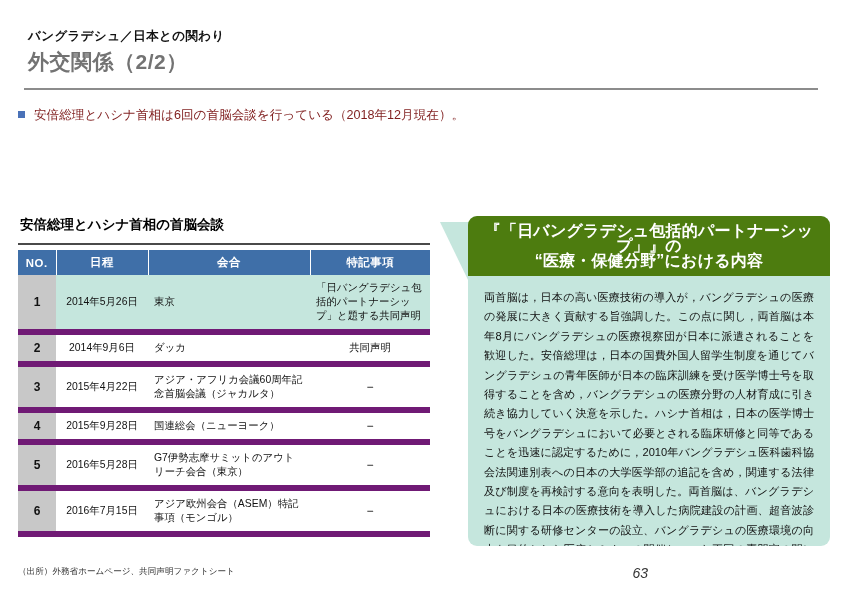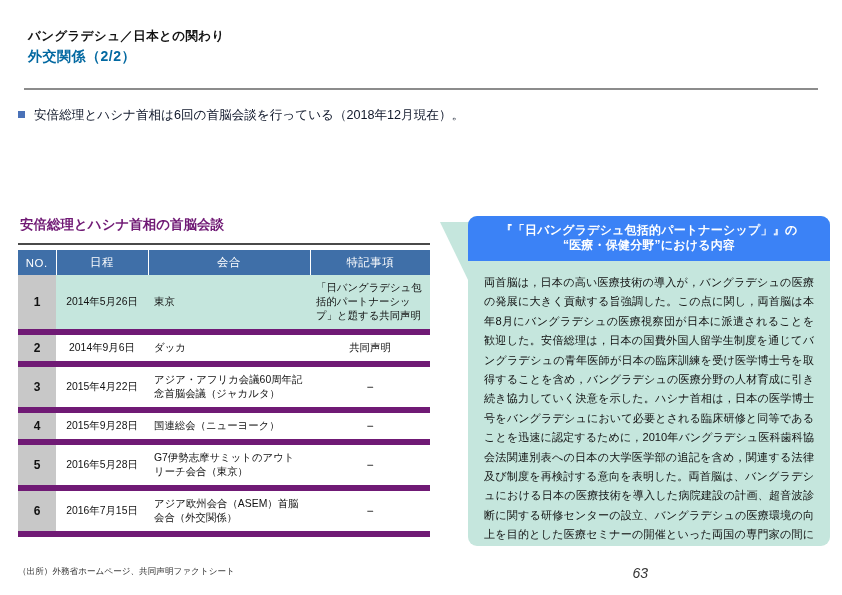--- a/index.html
+++ b/index.html
@@ -18,66 +18,66 @@
   }
 
   
   .kicker {
     position: absolute; left: 28px; top: 28px;
     font-size: 12.5px; font-weight: bold;
     letter-spacing: 0.4px; color: #111;
   }
   .title {
     position: absolute; left: 28px; top: 48px;
-    font-size: 14px; font-weight: bold;
-    letter-spacing: 0.5px; color: #0369a1;
+    font-size: 21px; font-weight: bold;
+    letter-spacing: 0.5px; color: #737373;
   }
   .title-rule {
     position: absolute; left: 24px; top: 88px;
     width: 794px; height: 2px; background: #8c8c8c;
   }
 
   
   .bullets {
     position: absolute; left: 18px; top: 106px;
     width: 812px;
   }
   .bullet {
     position: relative;
     padding-left: 16px;
     margin-bottom: 5px;
     font-size: 12.6px;
     line-height: 18px;
-    color: #0f172a;
+    color: #7f1d1d;
   }
   .bullet .marker {
     position: absolute; left: 0; top: 5px;
     width: 7px; height: 7px;
     background: #4a72b8;
   }
 
   
   .table-heading {
     position: absolute; left: 20px; top: 216px;
-    font-size: 13.5px; font-weight: bold; color: #701a75;
+    font-size: 13.5px; font-weight: bold; color: #000000;
   }
   .table-rule {
     position: absolute; left: 18px; top: 243px;
     width: 412px; height: 2px; background: #4a4a4a;
   }
   table.meetings {
     position: absolute; left: 18px; top: 250px;
     width: 412px;
     border-collapse: collapse;
     font-size: 10.4px;
   }
   table.meetings th {
     background: #3f6fa8;
     color: #ffffff;
-    font-weight: normal;
+    font-weight: bold;
     font-size: 11.4px;
     text-align: center;
     padding: 5px 2px;
     border-right: 1px solid #ffffff;
     letter-spacing: 0.5px;
   }
   table.meetings th:last-child { border-right: none; }
   table.meetings td {
     padding: 6px 6px;
     border-bottom: 6px solid #701a75;
@@ -102,23 +102,23 @@
 
   
   .callout {
     position: absolute; left: 468px; top: 216px;
     width: 362px; height: 330px;
     background: #c5e6dd;
     border-radius: 9px;
     overflow: hidden;
   }
   .callout-head {
-    background: #3b82f6;
+    background: #4d7c0f;
     color: #ffffff;
-    font-size: 12px;
+    font-size: 16px;
     font-weight: bold;
     text-align: center;
     line-height: 15px;
     padding: 7px 8px 8px 8px;
     letter-spacing: 0.2px;
   }
   .callout-body {
     padding: 12px 16px 10px 16px;
     font-size: 11.1px;
     line-height: 19.4px;
@@ -199,21 +199,21 @@
       </tr>
       <tr>
         <td class="c-no">5</td>
         <td class="c-date">2016年5月28日</td>
         <td class="c-meet">G7伊勢志摩サミットのアウトリーチ会合（東京）</td>
         <td class="c-note dash">−</td>
       </tr>
       <tr>
         <td class="c-no">6</td>
         <td class="c-date">2016年7月15日</td>
-        <td class="c-meet">アジア欧州会合（ASEM）首脳会合（外交関係）</td>
+        <td class="c-meet">アジア欧州会合（ASEM）特記事項（モンゴル）</td>
         <td class="c-note dash">−</td>
       </tr>
     </tbody>
   </table>
 
   <div class="callout-tail"></div>
   <div class="callout">
     <div class="callout-head">
       <div>『「日バングラデシュ包括的パートナーシップ」』の</div>
       <div>“医療・保健分野”における内容</div>

